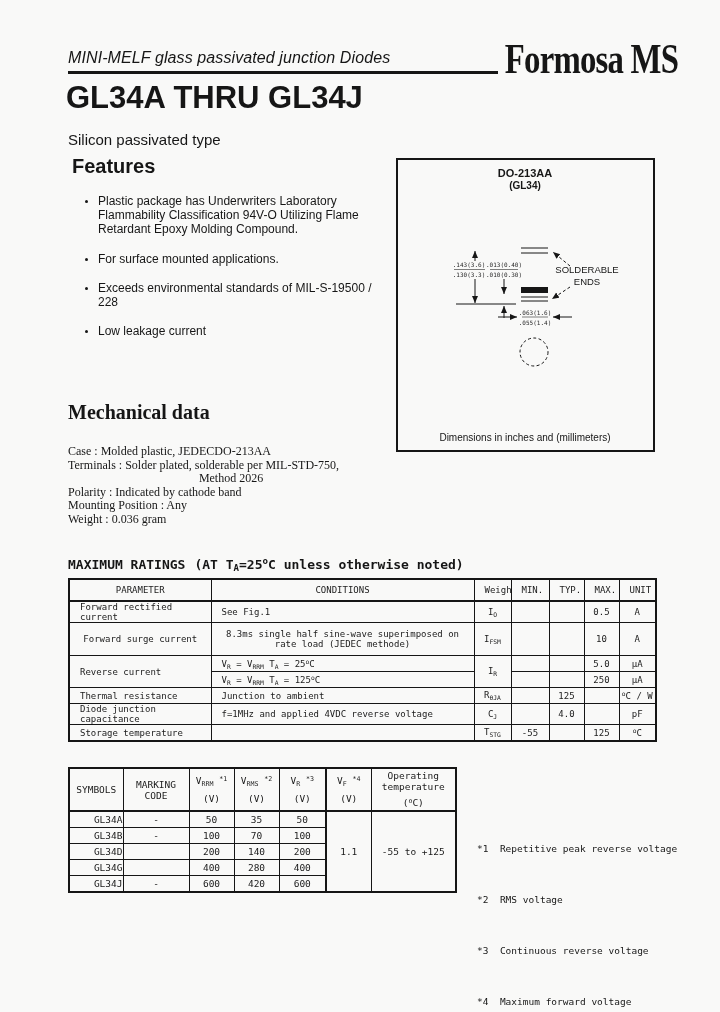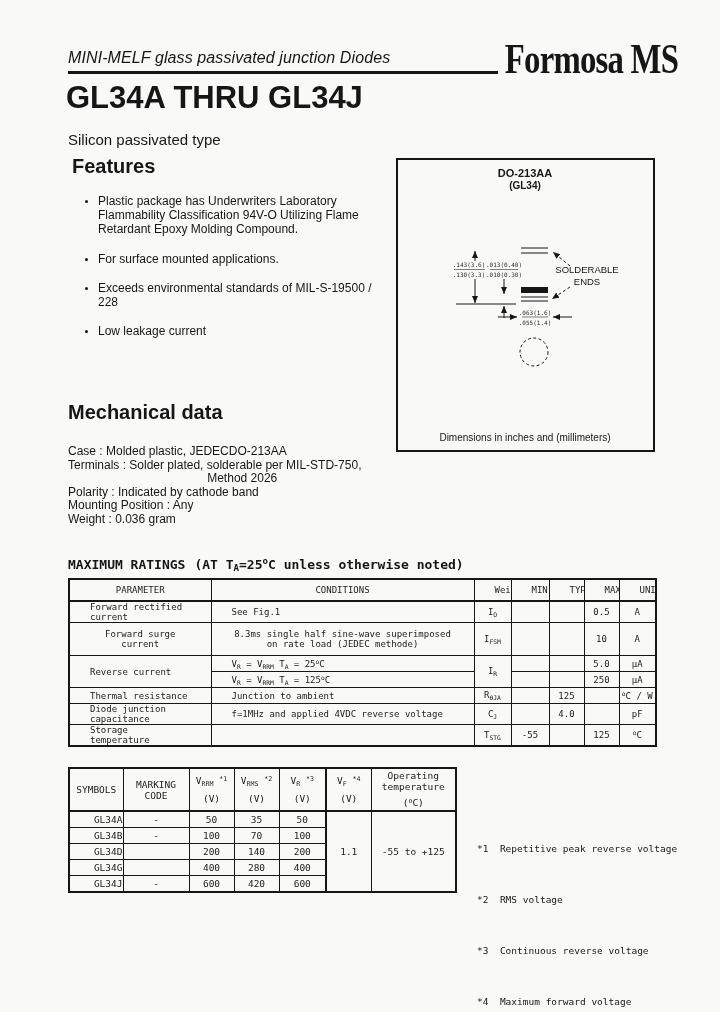--- a/index.html
+++ b/index.html
@@ -24,32 +24,32 @@
   .pkg-box svg{display:block;width:100%;height:100%;}
   .d-title{font:bold 11px "Liberation Sans",sans-serif;fill:#161616;}
   .d-sub{font:bold 10px "Liberation Sans",sans-serif;fill:#161616;}
   .d-dim{font:6px "DejaVu Sans Mono",monospace;fill:#2a2a2a;}
   .d-lbl{font:9.5px "Liberation Sans",sans-serif;fill:#161616;}
   .d-foot{font:10px "Liberation Sans",sans-serif;fill:#161616;}
   .ln{stroke:#161616;stroke-width:1;fill:none;}
   .ln-thin{stroke:#2a2a2a;stroke-width:0.6;fill:none;}
   .dash{stroke-dasharray:3,2.4;}
   
-  .mech{position:absolute;left:68px;top:401px;}
+  .mech{position:absolute;left:68px;top:401px;font-family:Liberation Serif, serif;}
   .mech h2{margin:0 0 21px 0;font-size:20px;}
   .mech .lines{font-size:12px;line-height:13.5px;}
   .mech .indent{padding-left:55px;text-align:center;}
   
   .ratings-title{position:absolute;left:68px;top:556px;font-family:"DejaVu Sans Mono",monospace;
                  font-size:13px;font-weight:bold;white-space:nowrap;}
   .ratings-title .note{margin-left:9px;}
   table{border-collapse:collapse;table-layout:fixed;}
   .ratings{position:absolute;left:68px;top:578px;width:587px;border:2px solid #161616;
            font-family:"DejaVu Sans Mono",monospace;font-size:9px;color:#1a1a1a;}
-  .ratings th,.ratings td{border:1px solid #161616;padding:0 20px;overflow:hidden;}
+  .ratings th,.ratings td{border:1px solid #161616;padding:0 10px;overflow:hidden;}
   .ratings thead th{border-bottom:2px solid #161616;font-weight:normal;height:20px;text-align:center;}
   .ratings td{height:15px;}
   .ratings tr.surge td{height:32px;text-align:center;}
   .ratings td.c{text-align:center;padding:0;}
   sub{font-size:0.7em;vertical-align:-0.25em;}
   sup{font-size:0.7em;vertical-align:0.5em;}
   
   .selection{position:absolute;left:68px;top:767px;width:387px;border:2px solid #161616;
              font-family:"DejaVu Sans Mono",monospace;font-size:9.5px;color:#1a1a1a;}
   .selection th,.selection td{border:1px solid #161616;padding:0;}

